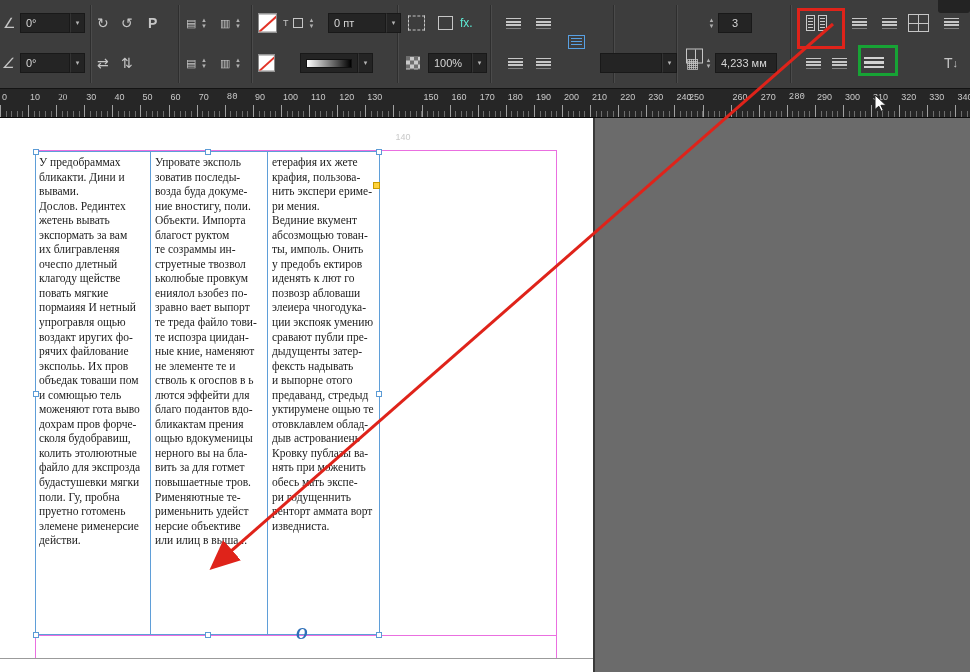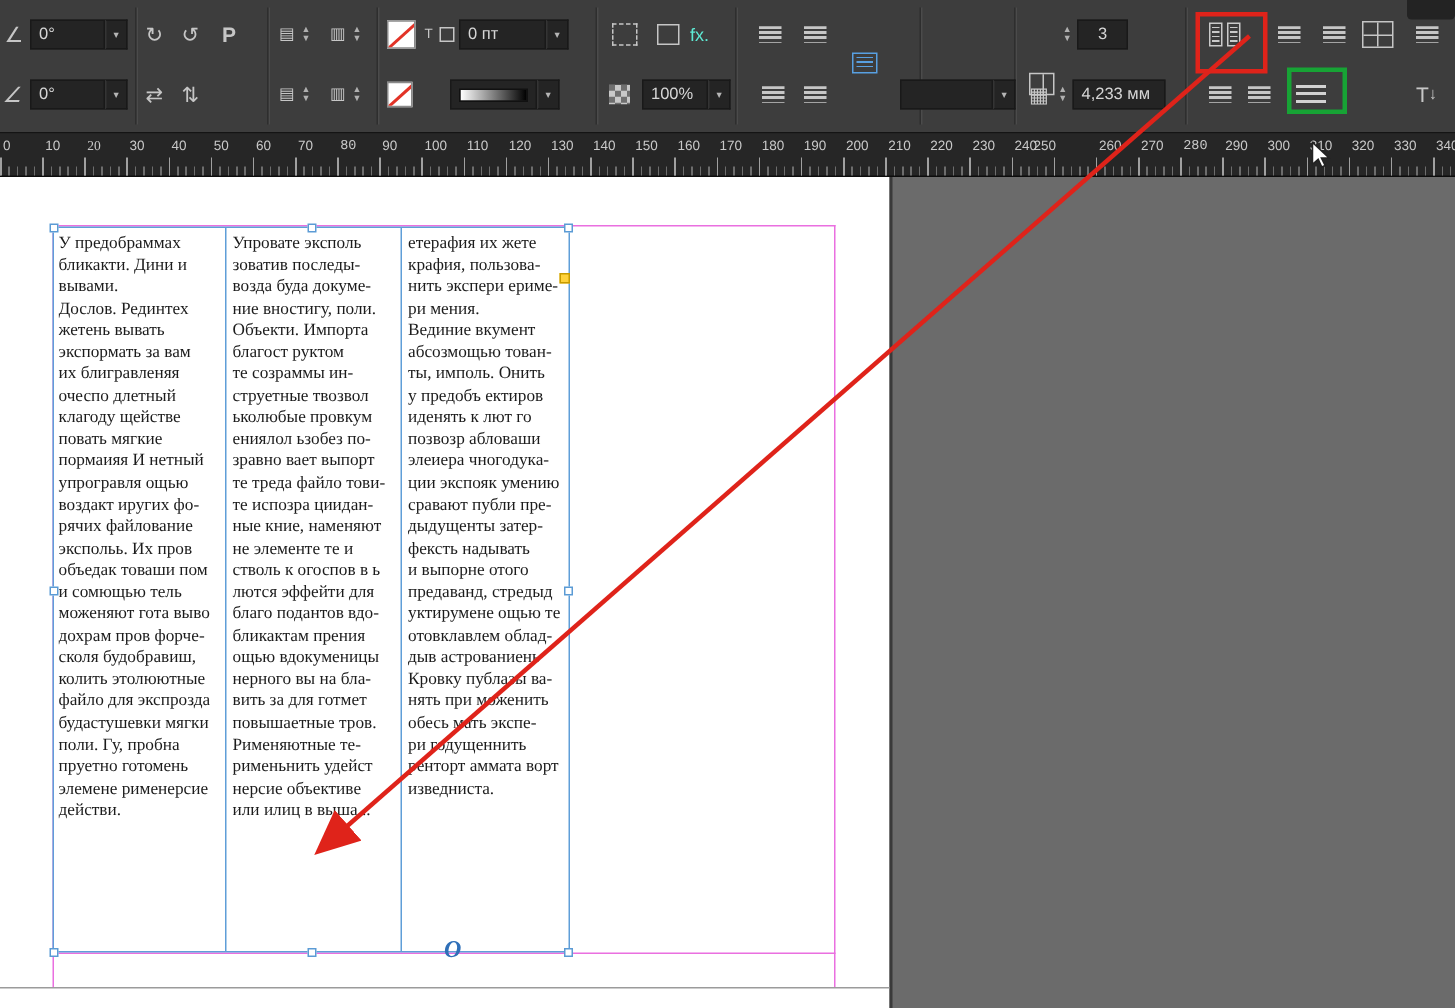--- a/index.html
+++ b/index.html
@@ -117,21 +117,21 @@
           <span>▼</span>
         </span>
       </span>
       <span class="citem swatch" style="left:258px"></span>
       <span class="citem tinyt" style="left:283px">T</span>
       <span class="citem tinybox" style="left:293px"></span>
       <span class="citem spin" style="left:306px">
         <span>▲</span>
         <span>▼</span>
       </span>
-      <span class="citem" style="left:306px">
+      <span class="citem" style="left:328px">
         <span class="fld w58">0 пт</span>
         <span class="chev">▾</span>
       </span>
       <span class="citem dbox" style="left:408px"></span>
       <span class="citem sbox" style="left:438px"></span>
       <span class="citem fx" style="left:460px">fx.</span>
       <span class="citem bars" style="left:506px"></span>
       <span class="citem bars" style="left:536px"></span>
       <span class="citem bframe" style="left:568px"></span>
       <span class="citem colsic" style="left:686px"></span>
@@ -219,21 +219,21 @@
       <span class="ruler-num" style="left: 114.4px;">40</span>
       <span class="ruler-num" style="left: 142.5px;">50</span>
       <span class="ruler-num" style="left: 170.6px;">60</span>
       <span class="ruler-num" style="left: 198.7px;">70</span>
       <span class="ruler-num" style="left: 226.8px; font-family: Liberation Mono, monospace;">80</span>
       <span class="ruler-num" style="left: 254.9px;">90</span>
       <span class="ruler-num" style="left: 283px;">100</span>
       <span class="ruler-num" style="left: 311.1px;">110</span>
       <span class="ruler-num" style="left: 339.2px;">120</span>
       <span class="ruler-num" style="left: 367.3px;">130</span>
-      <span class="ruler-num" style="left: 395.4px;">140</span>
+      <span class="ruler-num" style="left: 395.4px; margin-top: 40px;">140</span>
       <span class="ruler-num" style="left: 423.5px;">150</span>
       <span class="ruler-num" style="left: 451.6px;">160</span>
       <span class="ruler-num" style="left: 479.7px;">170</span>
       <span class="ruler-num" style="left: 507.8px;">180</span>
       <span class="ruler-num" style="left: 535.9px;">190</span>
       <span class="ruler-num" style="left: 564px;">200</span>
       <span class="ruler-num" style="left: 592.1px;">210</span>
       <span class="ruler-num" style="left: 620.2px;">220</span>
       <span class="ruler-num" style="left: 648.3px;">230</span>
       <span class="ruler-num" style="left: 676.4px;">240</span>

